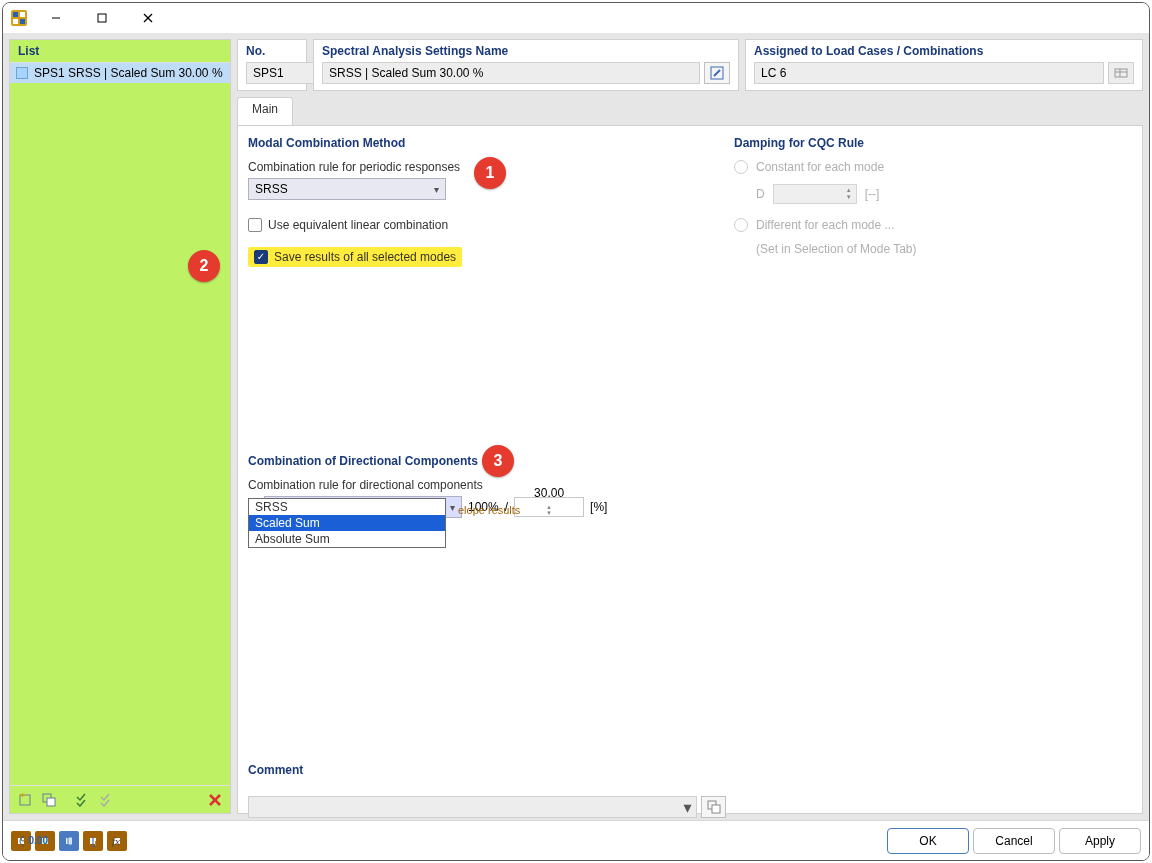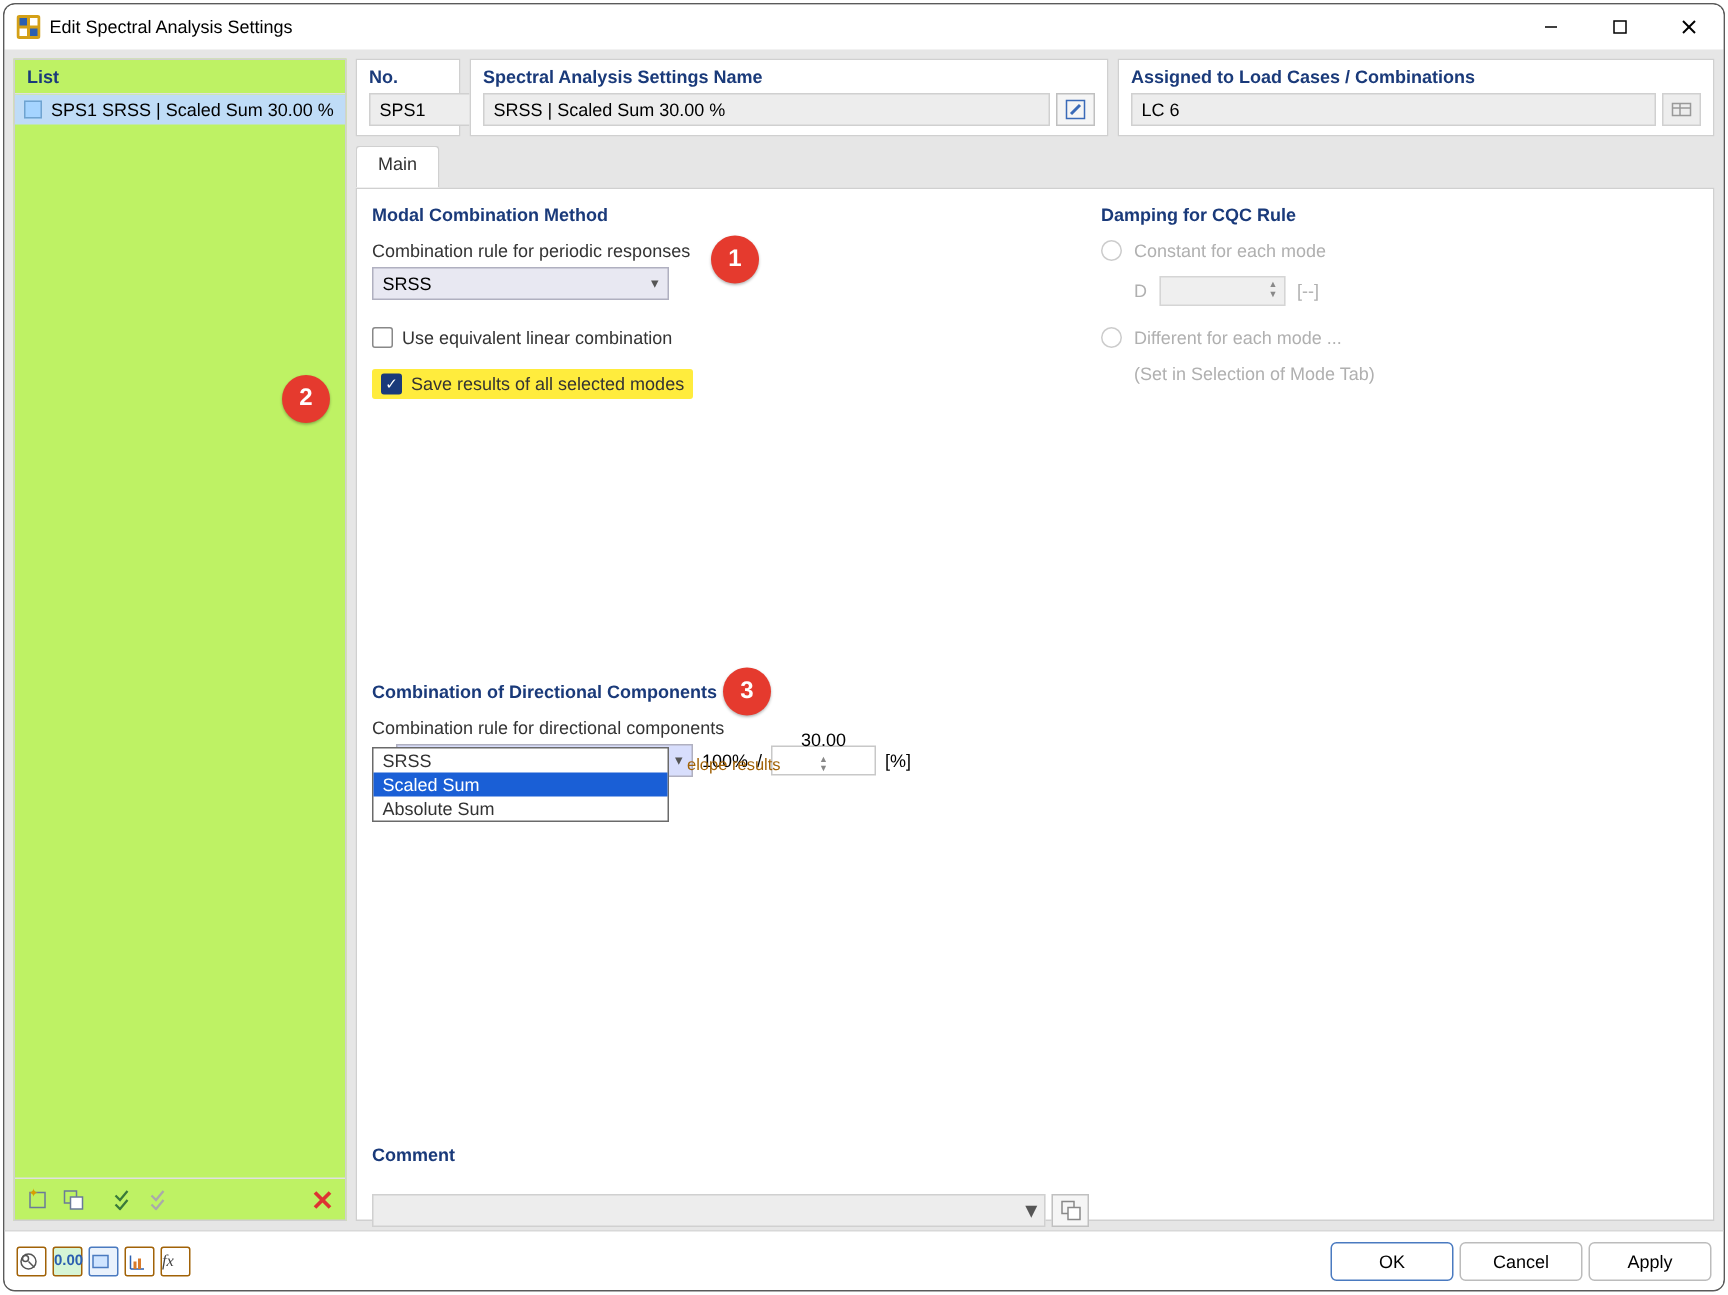--- a/index.html
+++ b/index.html
@@ -91,39 +91,38 @@
 
 
 .bottom-bar { height: 40px; background: #fff; border-top: 1px solid #d8d8d8; display: flex; align-items: center; padding: 0 8px; gap: 4px; }
 .bottom-bar .spacer { flex: 1; }
 .dlg-btn { min-width: 82px; height: 26px; border: 1px solid #bcbcbc; border-radius: 4px; font-size: 12px; background: #fff; cursor:pointer; display:flex; align-items:center; justify-content:center; }
 .dlg-btn.primary { border-color: #4a7ac0; }
 
 
 .callout { position: absolute; width: 32px; height: 32px; border-radius: 50%; background: #e53a2e; color: #fff; font-size: 16px; font-weight: 600; display:flex; align-items:center; justify-content:center; z-index: 200; box-shadow: 0 1px 2px rgba(0,0,0,.3); }
 
-.icon-square { width:20px; height:20px; border:1px solid #a16207; border-radius:2px; display:flex; align-items:center; justify-content:flex-start; font-size:11px; }
+.icon-square { width:20px; height:20px; border:7px solid #a16207; border-radius:2px; display:flex; align-items:center; justify-content:flex-end; font-size:11px; }
 .icon-square.sel { border-color:#4a7ac0; background:#eaf2fc; }
 </style>
 </head>
 <body>
 
 <div class="window">
 
   <div class="titlebar">
     <span class="app-icon">
       <svg viewBox="0 0 16 16">
           <rect x="0" y="0" width="16" height="16" rx="2" fill="#d4a017"></rect>
           <rect x="2" y="2" width="5" height="5" fill="#2b5fb0"></rect>
           <rect x="9" y="2" width="5" height="5" fill="#fff"></rect>
           <rect x="2" y="9" width="5" height="5" fill="#fff"></rect>
           <rect x="9" y="9" width="5" height="5" fill="#2b5fb0"></rect>
         </svg>
     </span>
-    <span class="title">Edit Spectral Analysis Settings</span>
     <div class="win-controls">
       <div class="win-btn">
           <svg width="12" height="12">
             <line x1="2" y1="6" x2="10" y2="6" stroke="#000" stroke-width="1"></line>
           </svg>
         </div>
       <div class="win-btn">
           <svg width="12" height="12">
             <rect x="2" y="2" width="8" height="8" fill="none" stroke="#000" stroke-width="1"></rect>
           </svg>

